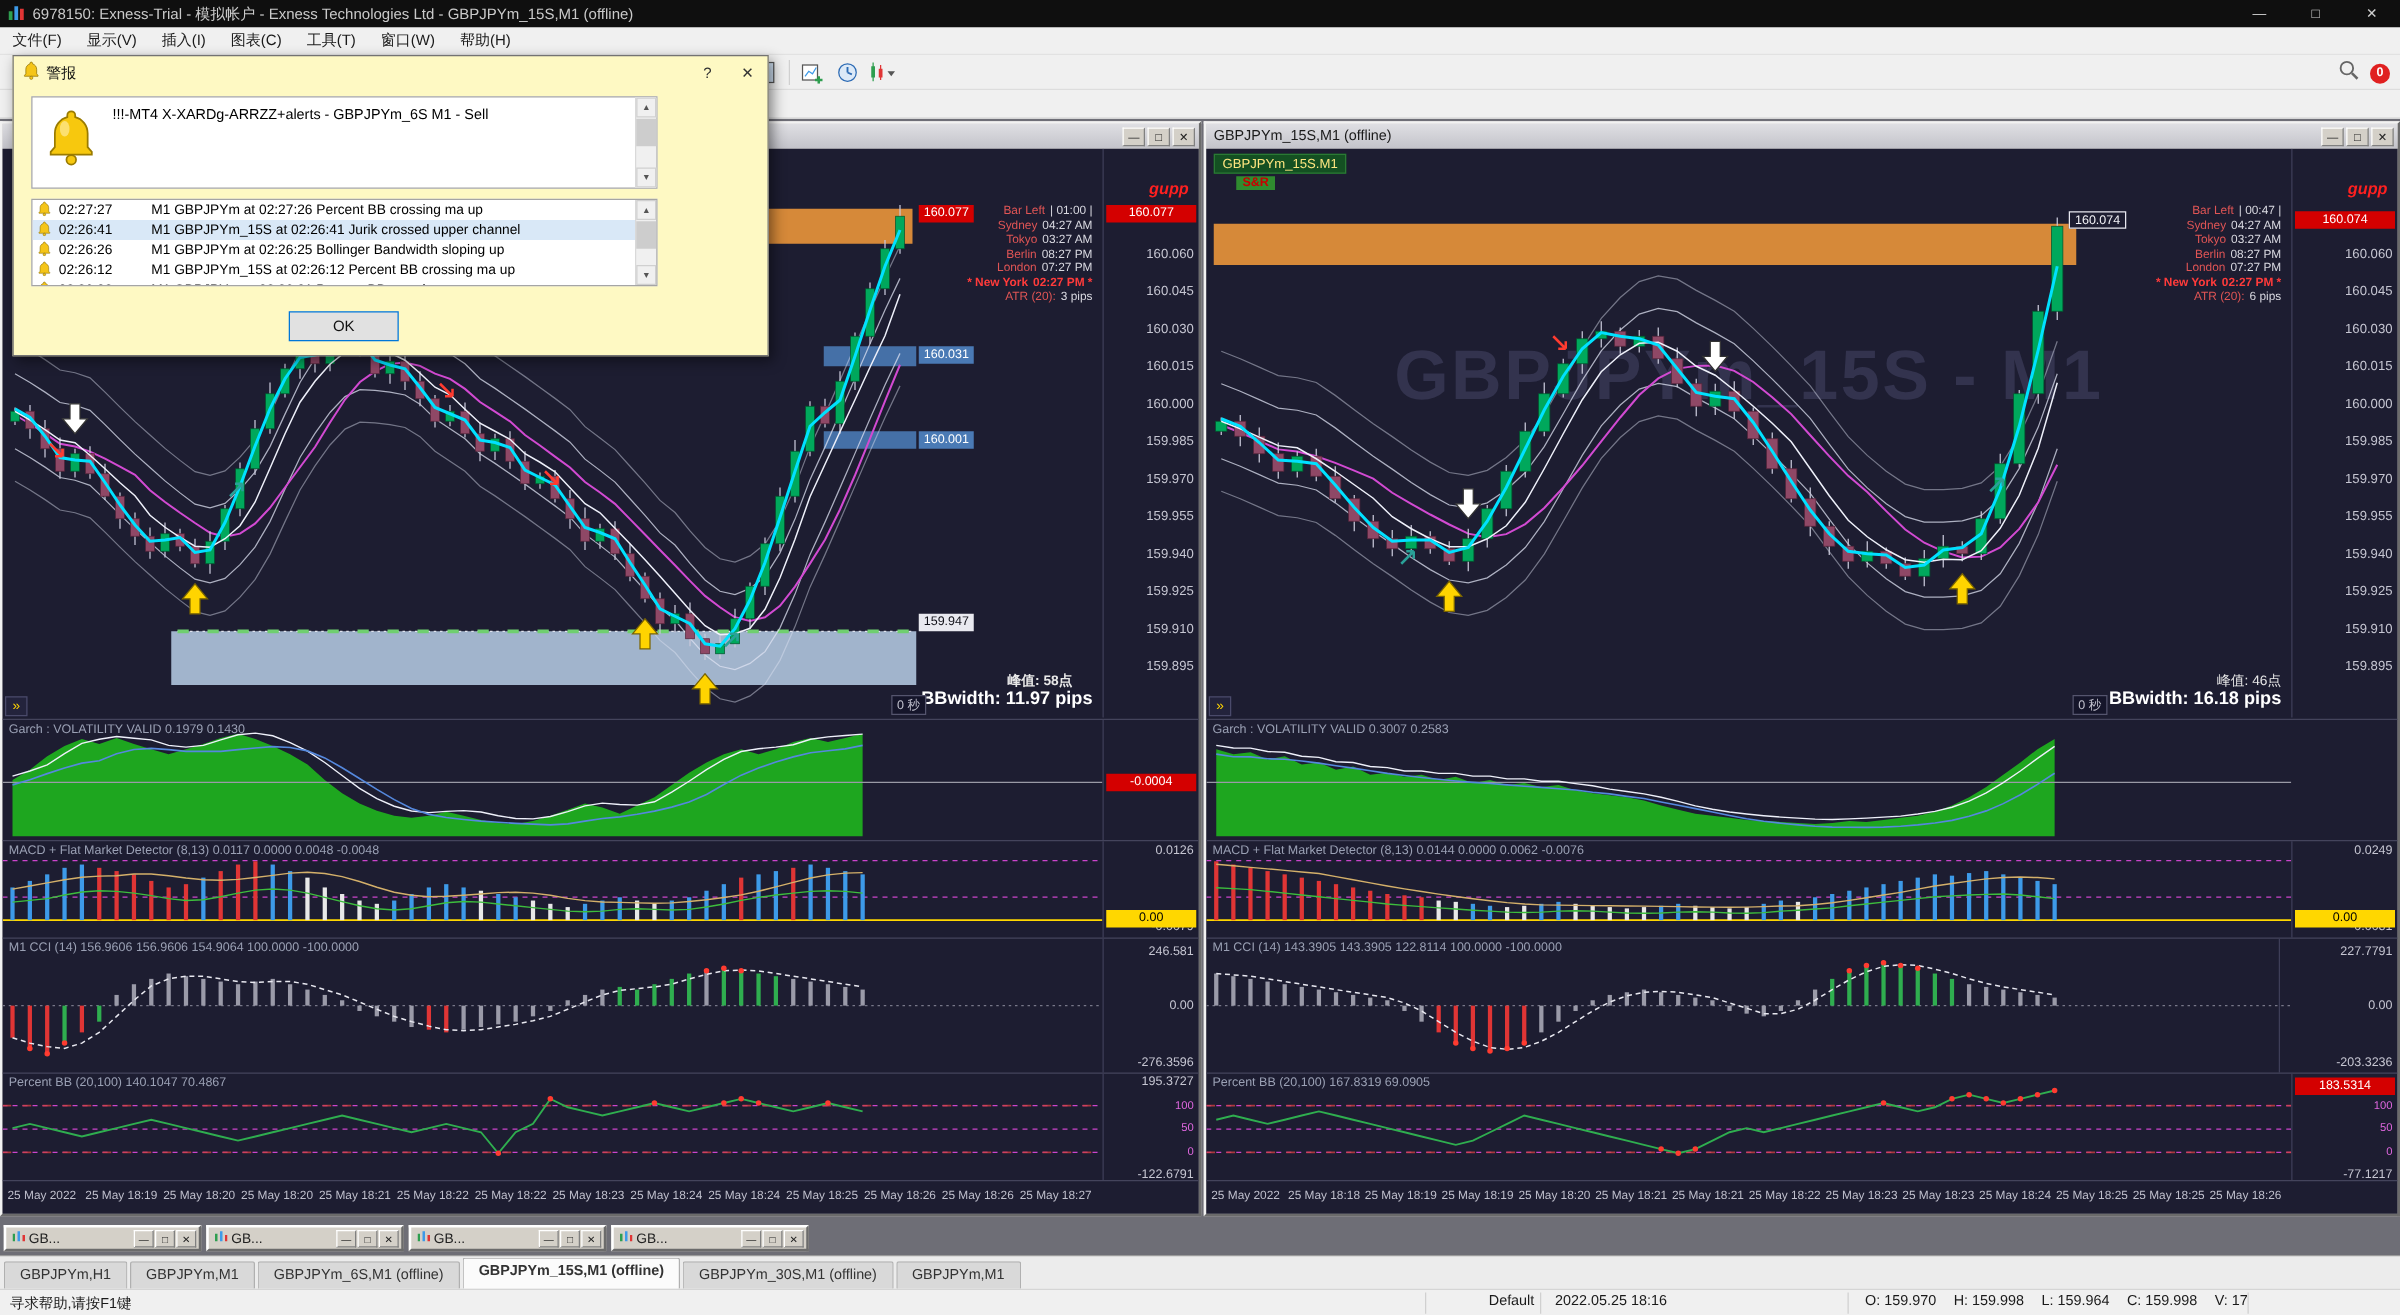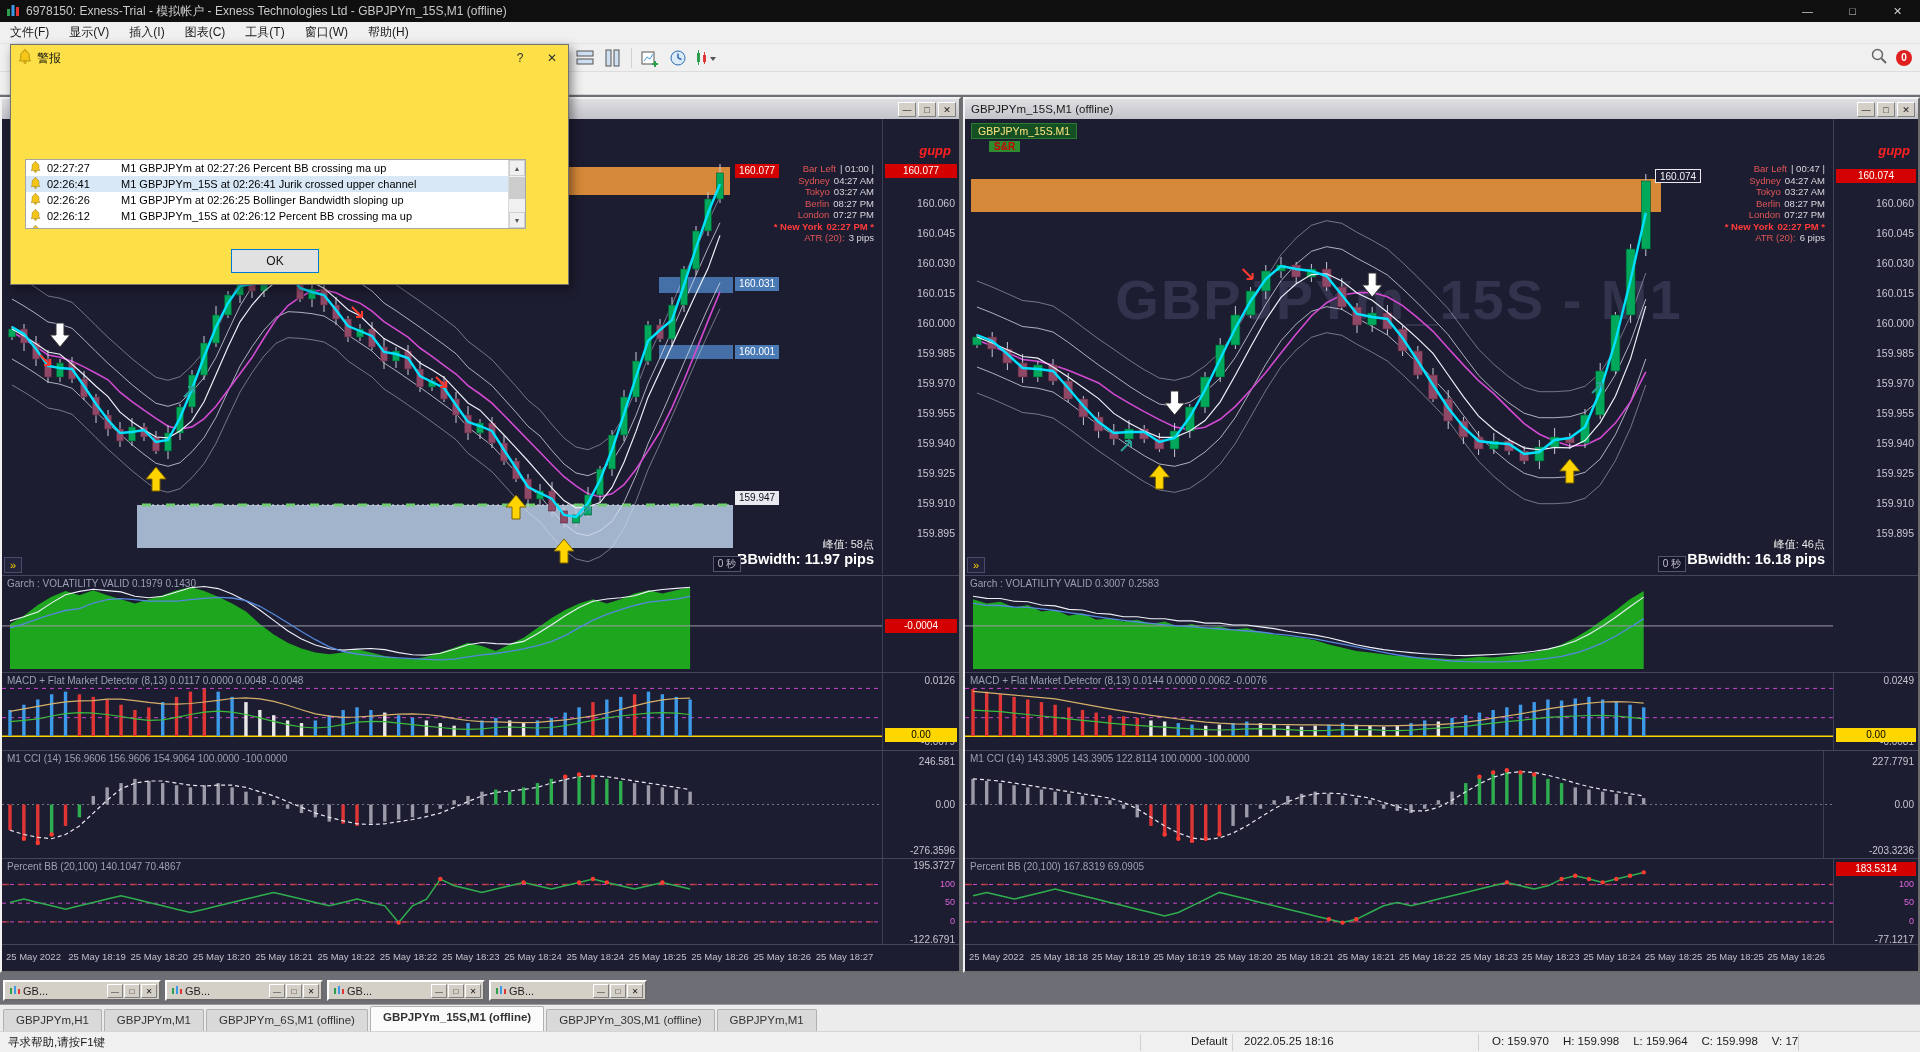--- a/index.html
+++ b/index.html
@@ -104,21 +104,21 @@
 
   
   .statusbar{position:absolute;left:0;top:1031px;width:1920px;height:21px;background:#f0f0f0;
     border-top:1px solid #d5d5d5;font-size:11.5px;color:#1a1a1a;z-index:5;}
   .sb{position:absolute;top:3px;white-space:nowrap;}
   .sb-sep{position:absolute;top:2px;width:1px;height:17px;background:#d0d0d0;}
   .sb-ohlcv span{margin-right:14px;}
   .sb-traffic{display:flex;align-items:center;gap:5px;margin-top:20px;}
 
   
-  .dialog{position:absolute;left:10px;top:44px;width:559px;height:241px;background:#fde047;
+  .dialog{position:absolute;left:10px;top:44px;width:605px;height:241px;background:#fef9c3;
     border:1px solid #737373;box-shadow:3px 4px 10px rgba(0,0,0,.45);z-index:100;font-size:12px;}
   .dlg-title{height:26px;display:flex;align-items:center;padding-left:7px;color:#111;}
   .dlg-title-text{margin-left:5px;}
   .dlg-tbtns{margin-left:auto;display:flex;}
   .dlg-tbtn{width:32px;height:26px;text-align:center;line-height:26px;color:#333;font-size:12px;}
   .dlg-head{position:absolute;left:14px;top:32px;width:501px;height:74px;background:#fff;
     border:1px solid #a5a5a5;}
   .dlg-src{position:absolute;left:64px;top:8px;font-size:11.5px;color:#000;}
   .big-bell{position:absolute;left:10px;top:8px;}
   .vscroll{position:absolute;right:0;top:0;bottom:0;width:17px;background:#f0f0f0;border-left:1px solid #d9d9d9;}
@@ -422,21 +422,21 @@
           <div class="axl" style="top: 168px;">160.015</div>
           <div class="axl" style="top: 198px;">160.000</div>
           <div class="axl" style="top: 228px;">159.985</div>
           <div class="axl" style="top: 258px;">159.970</div>
           <div class="axl" style="top: 288px;">159.955</div>
           <div class="axl" style="top: 318px;">159.940</div>
           <div class="axl" style="top: 348px;">159.925</div>
           <div class="axl" style="top: 378px;">159.910</div>
           <div class="axl" style="top: 408px;">159.895</div>
         </div>
-      <div class="peak" style="right:85px;">峰值: 58点</div>
+      <div class="peak" style="right:101px;font-weight:bold;">峰值: 58点</div>
       <div class="bbw" style="right:85px;">BBwidth: 11.97 pips</div>
       <div class="timer" style="right:218px;">0 秒</div>
       <div class="expand">»</div>
       <div class="panes">
         <div class="pane" style="height:97px;">
           <svg width="880" height="96">
               <path d="M8,93 L8.0,47.9 L21.9,39.7 L35.8,29.0 L49.6,20.8 L63.5,15.1 L77.4,19.2 L91.3,14.3 L105.2,19.2 L119.0,23.3 L132.9,27.4 L146.8,23.3 L160.7,19.2 L174.6,14.3 L188.4,11.0 L202.3,15.1 L216.2,20.8 L230.1,27.4 L244.0,35.6 L257.8,47.9 L271.7,58.6 L285.6,66.8 L299.5,72.5 L313.4,76.6 L327.2,78.2 L341.1,76.6 L355.0,73.3 L368.9,76.6 L382.8,79.9 L396.6,82.3 L410.5,83.2 L424.4,80.7 L438.3,76.6 L452.2,71.7 L466.0,66.8 L479.9,70.0 L493.8,75.0 L507.7,68.4 L521.6,61.8 L535.4,52.0 L549.3,42.2 L563.2,34.0 L577.1,27.4 L591.0,23.3 L604.8,27.4 L618.7,23.3 L632.6,17.6 L646.5,14.3 L660.4,17.6 L674.2,14.3 L688.1,11.0 L688.1,93 Z" fill="#1fae1f" fill-opacity="0.95"></path>
               <line x1="0" x2="880" y1="49.92" y2="49.92" stroke="#9a9aa6" stroke-width="1"></line>
               <polyline points="8.0,44.9 21.9,40.8 35.8,35.9 49.6,26.9 63.5,18.7 77.4,15.4 91.3,13.2 105.2,14.6 119.0,15.9 132.9,20.3 146.8,21.7 160.7,20.3 174.6,15.9 188.4,11.8 202.3,10.5 216.2,12.6 230.1,18.1 244.0,24.9 257.8,34.0 271.7,44.4 285.6,54.7 299.5,62.9 313.4,69.0 327.2,72.8 341.1,74.1 355.0,73.1 368.9,72.5 382.8,73.6 396.6,76.6 410.5,78.8 424.4,79.1 438.3,77.2 452.2,73.3 466.0,68.7 479.9,66.5 493.8,67.6 507.7,68.1 521.6,65.4 535.4,57.7 549.3,49.0 563.2,39.7 577.1,31.5 591.0,25.2 604.8,23.0 618.7,21.7 632.6,19.8 646.5,15.4 660.4,13.5 674.2,12.4 688.1,11.3" fill="none" stroke="#eef0fa" stroke-width="1.1" stroke-opacity="1"></polyline>
               <polyline points="8.0,51.9 21.9,47.8 35.8,42.9 49.6,38.4 63.5,34.5 77.4,32.6 91.3,27.0 105.2,23.6 119.0,22.7 132.9,23.7 146.8,25.1 160.7,25.1 174.6,25.1 188.4,23.7 202.3,22.4 216.2,21.3 230.1,22.0 244.0,24.7 257.8,30.3 271.7,38.2 285.6,46.8 299.5,55.5 313.4,63.7 327.2,70.8 341.1,75.5 355.0,78.0 368.9,79.6 382.8,80.9 396.6,81.8 410.5,82.7 424.4,83.3 438.3,83.9 452.2,83.1 466.0,80.9 479.9,78.8 493.8,77.5 507.7,75.4 521.6,72.9 535.4,69.7 549.3,65.6 563.2,59.6 577.1,51.6 591.0,44.1 604.8,38.4 618.7,33.6 632.6,29.5 646.5,26.2 660.4,24.6 674.2,23.1 688.1,20.3" fill="none" stroke="#5588dd" stroke-width="1.3" stroke-opacity="1"></polyline>
@@ -1065,20 +1065,33 @@
     <span><svg width="14" height="15" viewBox="0 0 24 26">
           <path d="M12 1c-1 0-1.8.8-1.8 1.8v.9C6.8 4.6 4.5 7.6 4.5 11.2v6.2L2.6 19.6v1.2h18.8v-1.2l-1.9-2.2v-6.2c0-3.6-2.3-6.6-5.7-7.5v-.9C13.8 1.8 13 1 12 1z" fill="#f5c518" stroke="#8a6d00" stroke-width="1"></path>
           <circle cx="12" cy="23" r="2.2" fill="#f5c518" stroke="#8a6d00" stroke-width="0.8"></circle>
         </svg></span>
     <span class="dlg-title-text">警报</span>
     <span class="dlg-tbtns">
       <span class="dlg-tbtn">?</span>
       <span class="dlg-tbtn close">✕</span>
     </span>
   </div>
+  <div class="dlg-head">
+    <span class="big-bell"><svg width="42" height="48" viewBox="0 0 24 26">
+          <path d="M12 1c-1 0-1.8.8-1.8 1.8v.9C6.8 4.6 4.5 7.6 4.5 11.2v6.2L2.6 19.6v1.2h18.8v-1.2l-1.9-2.2v-6.2c0-3.6-2.3-6.6-5.7-7.5v-.9C13.8 1.8 13 1 12 1z" fill="#f7c80e" stroke="#9a7b00" stroke-width="0.8"></path>
+          <ellipse cx="9" cy="9" rx="2.2" ry="3.5" fill="#fde68a" opacity="0.8"></ellipse>
+          <circle cx="12" cy="23.2" r="2.2" fill="#f7c80e" stroke="#9a7b00" stroke-width="0.8"></circle>
+        </svg></span>
+    <span class="dlg-src">!!!-MT4 X-XARDg-ARRZZ+alerts - GBPJPYm_6S  M1 - Sell</span>
+    <span class="vscroll">
+      <span class="vs-arrow" style="top:0;">▲</span>
+      <span class="vs-thumb"></span>
+      <span class="vs-arrow" style="bottom:0;">▼</span>
+    </span>
+  </div>
   <div class="dlg-list">
     <div class="alert-row">
       <span><svg width="11" height="12" viewBox="0 0 24 26">
             <path d="M12 1c-1 0-1.8.8-1.8 1.8v.9C6.8 4.6 4.5 7.6 4.5 11.2v6.2L2.6 19.6v1.2h18.8v-1.2l-1.9-2.2v-6.2c0-3.6-2.3-6.6-5.7-7.5v-.9C13.8 1.8 13 1 12 1z" fill="#f5c518" stroke="#8a6d00"></path>
             <circle cx="12" cy="23" r="2.2" fill="#f5c518" stroke="#8a6d00"></circle>
           </svg></span>
       <span class="a-time">02:27:27</span>
       <span class="a-msg">M1 GBPJPYm at 02:27:26 Percent BB crossing ma up</span>
     </div>
     <div class="alert-row selected">

